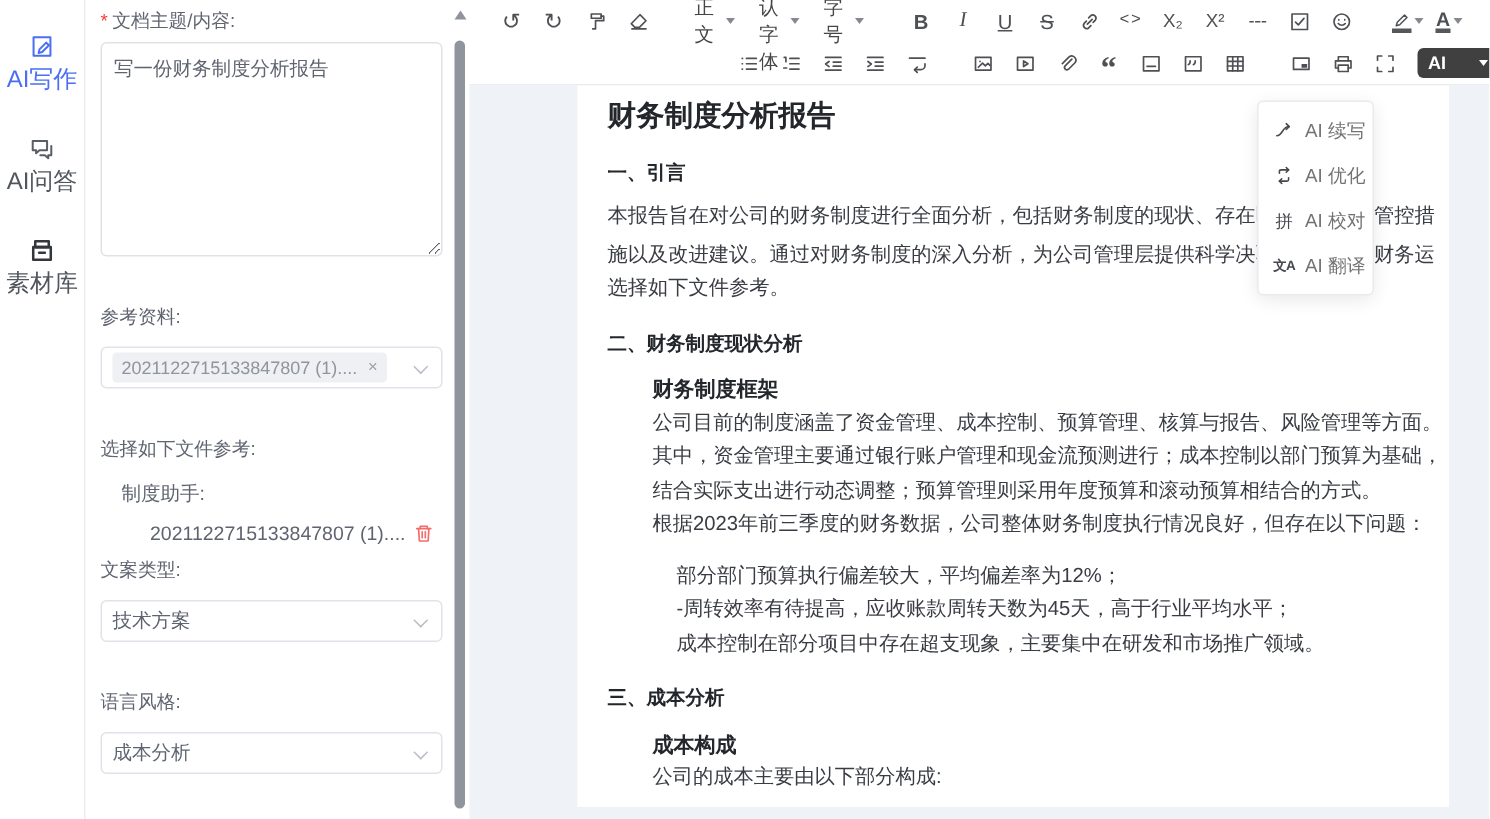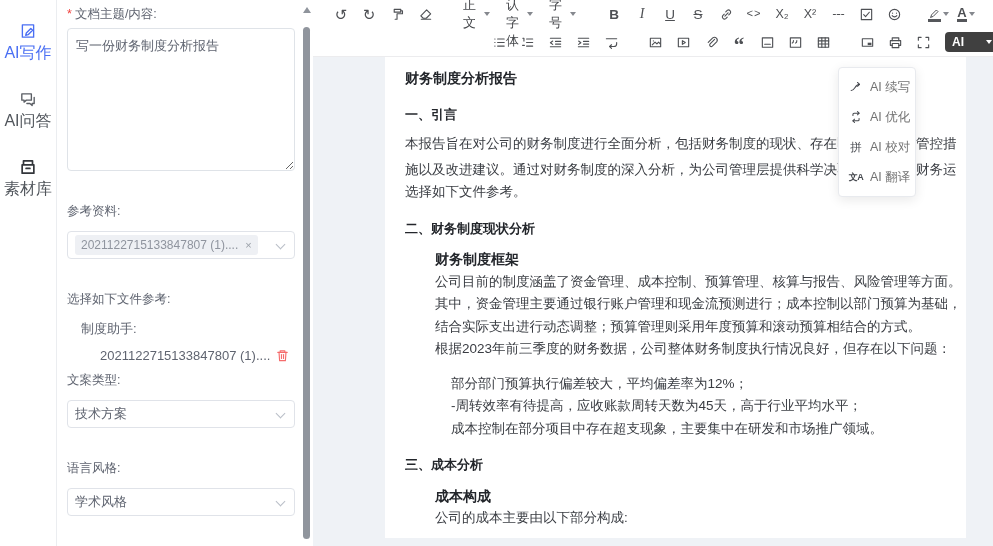--- a/index.html
+++ b/index.html
@@ -61,21 +61,21 @@
 .penbar{width:13px;height:3px;background:#55575b;margin-top:-1px}
 .ai-btn{display:flex;align-items:center;gap:20px;background:#404040;color:#fff;border-radius:4px;height:20px;padding:0 7px;margin-left:8px;font-size:12px;font-weight:700;cursor:pointer}
 .ai-btn .caret{border-top-color:#fff}
 
 
 .content{position:absolute;top:57px;left:0;right:0;bottom:0;background:#eff2f6}
 .page{margin-left:72px;width:581px;height:481px;background:#fff;padding:10px 20px 0;overflow:hidden}
 .doc{font-size:13.5px;line-height:22.5px;color:#393c42}
 .doc .line{white-space:pre}
 .b-h1,.b-h2,.b-h3{font-weight:700;color:#23262b}
-.b-h1{font-size:14px;margin-bottom:5px}
+.b-h1{font-size:19px;margin-bottom:5px}
 .b-h2{font-size:13px;margin:14px 0 4px}
 .b-h3{font-size:14px;padding-left:30px;margin-top:8px}
 .ind1 .line{padding-left:30px}
 .ind2 .line{padding-left:46px}
 .gapblk{height:12px}
 .occ{display:inline-block;width:79px;height:18px;overflow:hidden;white-space:pre}
 
 
 .ai-menu{position:absolute;left:838px;top:67px;width:78px;background:#fff;border:1px solid #e8eaee;border-radius:4px;box-shadow:0 3px 12px rgba(0,0,0,.09);padding:4px 0;z-index:9}
 .mi{display:flex;align-items:center;gap:6px;height:30px;padding-left:9px;cursor:pointer}
@@ -149,21 +149,21 @@
     </div>
 
     <div class="flabel typelabel">文案类型:</div>
     <div class="fselect">
       <span>技术方案</span>
       <i class="chev"></i>
     </div>
 
     <div class="flabel">语言风格:</div>
     <div class="fselect">
-      <span>学术风格</span>
+      <span>成本分析</span>
       <i class="chev"></i>
     </div>
 
     <div class="flabel"><span class="req">*</span><span>模版:</span></div>
     <div class="fselect">
       <span>通用模板</span>
       <i class="chev chev2"></i>
       <span class="ccircle">
           <svg viewBox="0 0 16 16" width="15" height="15">
             <path d="M8 13.7A5.7 5.7 0 118 2.3a5.7 5.7 0 010 11.4z" fill="none" stroke="currentColor" stroke-width="1.2" stroke-linecap="round" stroke-linejoin="round"></path>

